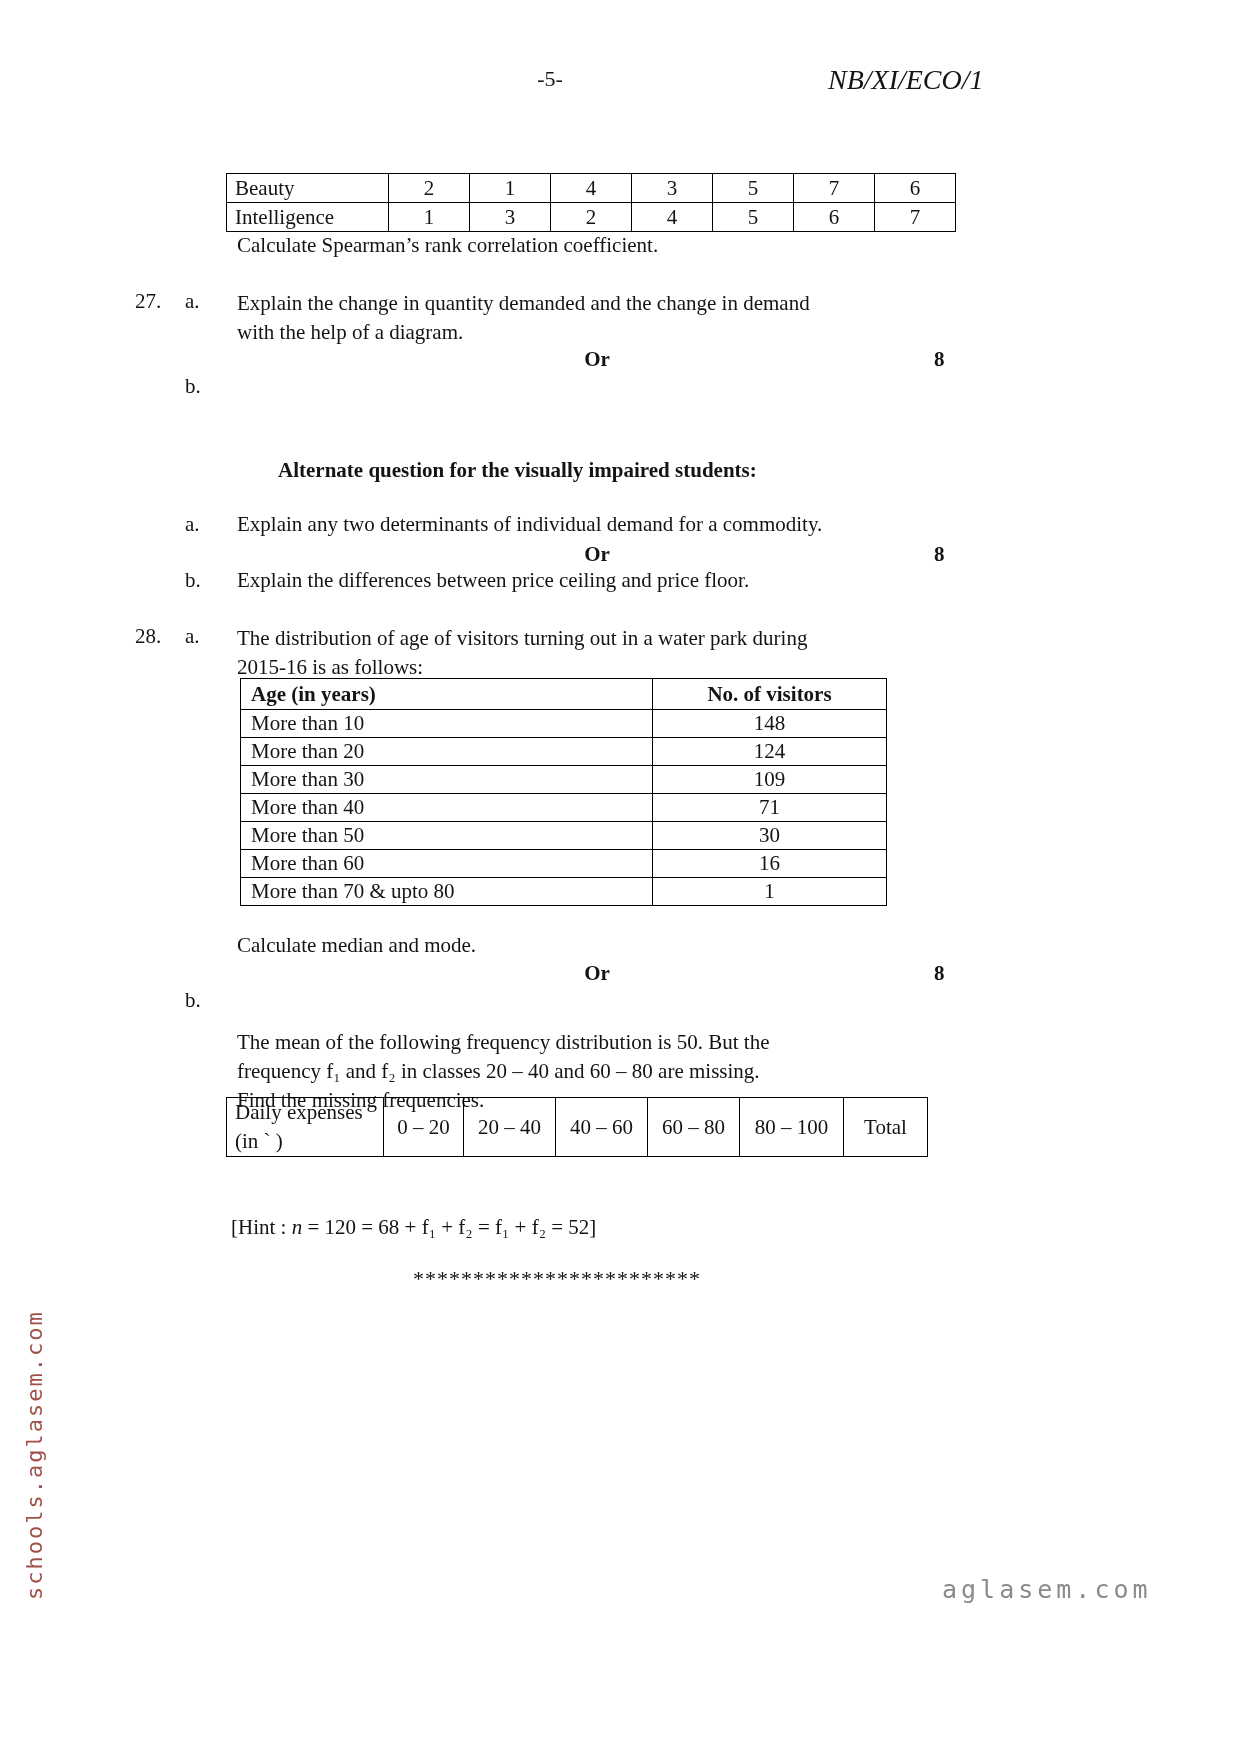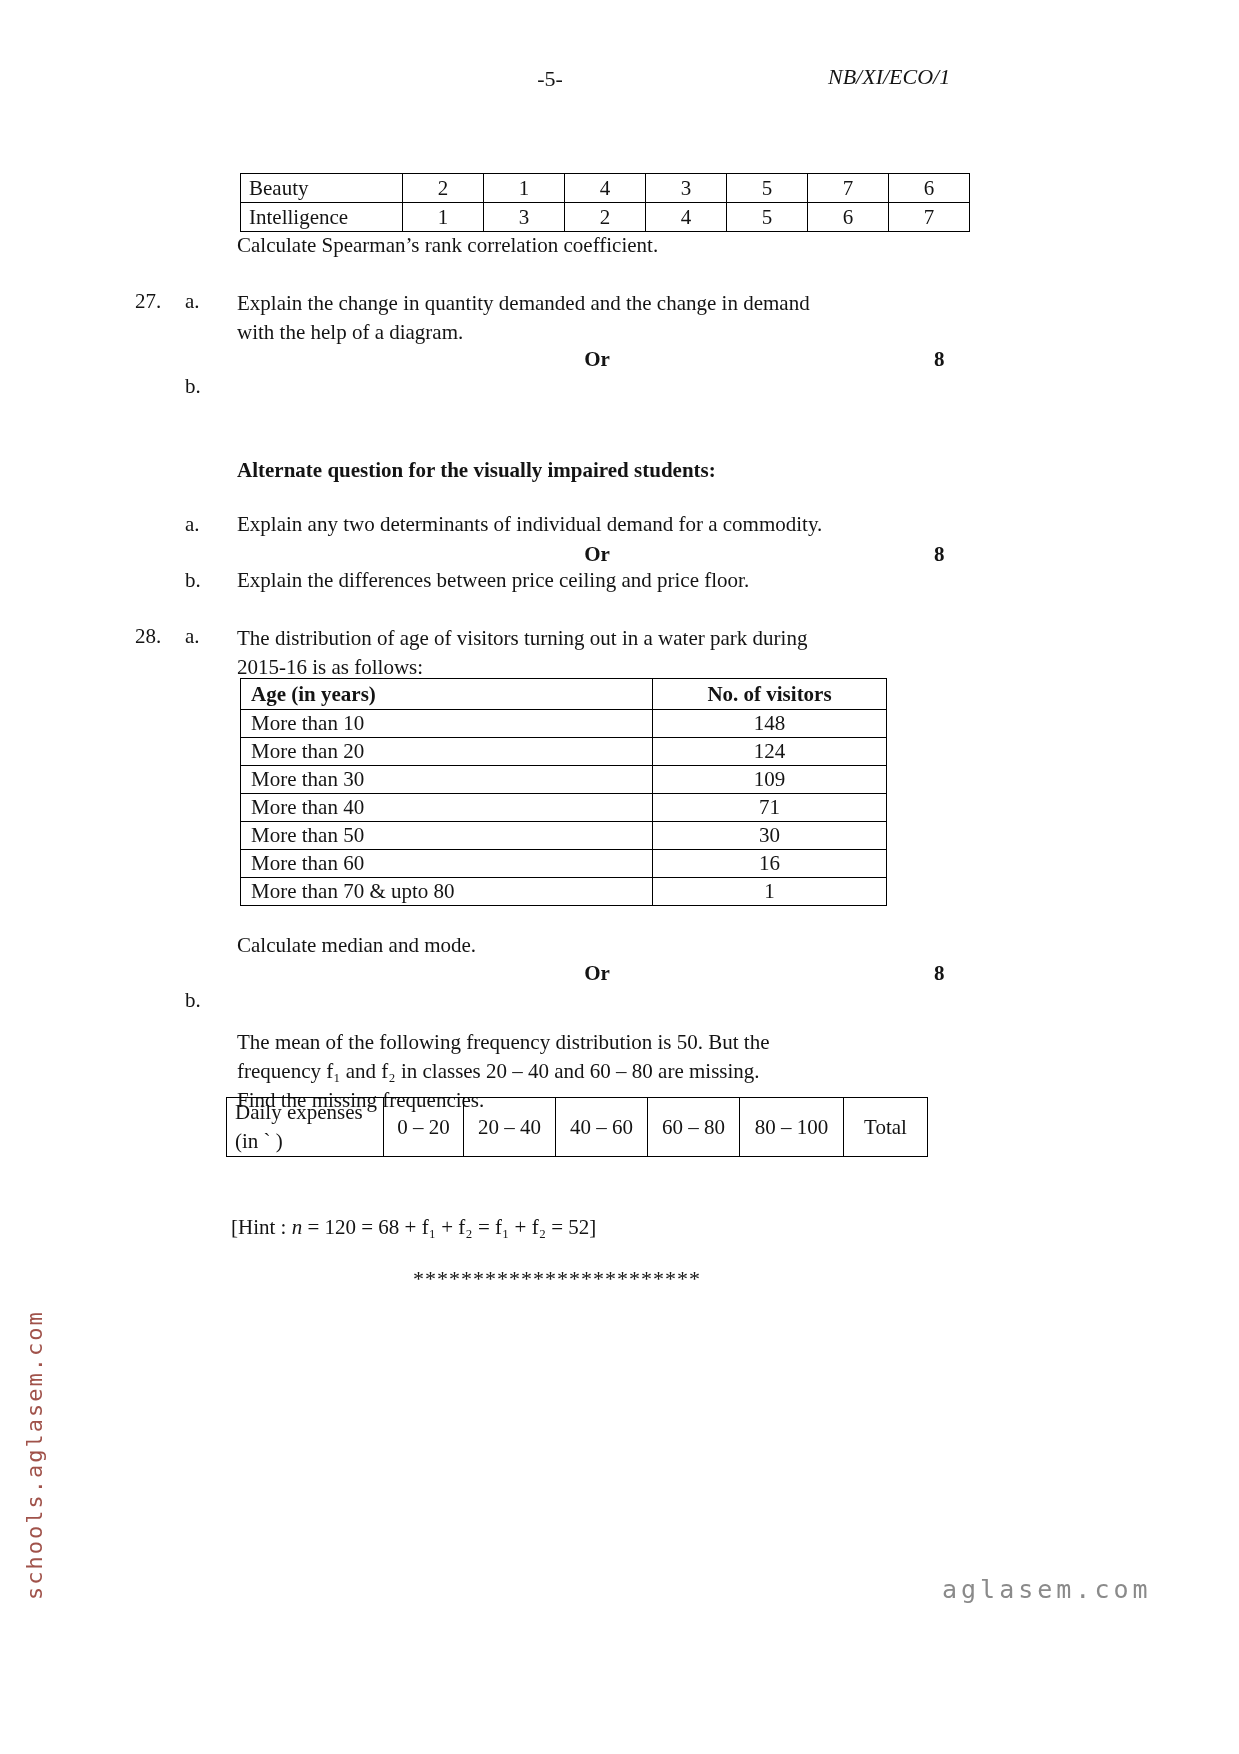--- a/index.html
+++ b/index.html
@@ -14,24 +14,24 @@
   }
   .abs { position:absolute; }
   .bold { font-weight:bold; }
   .italic { font-style:italic; }
   .multiline { white-space:pre-line; line-height:29px; }
   table { border-collapse:collapse; }
   td, th { border:1.5px solid #000; font-size:21px; }
 
   
   .page-num { top:66px; left:0; width:1100px; text-align:center; font-size:22px; }
-  .paper-code { top:64px; left:828px; width:400px; font-size:22px; font-style:italic; }
-
-  
-  .spearman-table { top:173px; left:240px;padding-left:36px; }
+  .paper-code { top:64px; left:828px; width:400px; font-size:28px; font-style:italic; }
+
+  
+  .spearman-table { top:173px; left:226px;padding-left:36px; }
   .spearman-table td { height:29px; text-align:center; width:81px; }
   .spearman-table td.lbl { width:162px; text-align:left; padding-left:8px; }
 
   
   .age-table { top:678px; left:240px; }
   .age-table th { height:31px; font-weight:bold; text-align:center; }
   .age-table td { height:28px; }
   .age-table .c-age { width:412px; text-align:left; padding-left:10px; }
   .age-table .c-vis { width:234px; text-align:center; }
 
@@ -106,21 +106,21 @@
   <div class="abs qnum" style="top:289px;">27.</div>
   <div class="abs qletter" style="top:289px;">a.</div>
   <div class="abs qtext multiline" style="top:289px;">Explain the change in quantity demanded and the change in demand
 with the help of a diagram.</div>
 
   <div class="abs qtext or-line" style="top:347px;">Or</div>
   <div class="abs marks" style="top:347px;">8</div>
 
   <div class="abs qletter" style="top:374px;">b.</div>
 
-  <div class="abs qtext bold" style="top:458px;">Alternate question for the visually impaired students:</div>
+  <div class="abs qtext bold" style="top:458px;margin-left:41px;">Alternate question for the visually impaired students:</div>
 
   <div class="abs qletter" style="top:512px;">a.</div>
   <div class="abs qtext" style="top:512px;">Explain any two determinants of individual demand for a commodity.</div>
 
   <div class="abs qtext or-line" style="top:542px;">Or</div>
   <div class="abs marks" style="top:542px;">8</div>
 
   <div class="abs qletter" style="top:568px;">b.</div>
   <div class="abs qtext" style="top:568px;">Explain the differences between price ceiling and price floor.</div>
 

